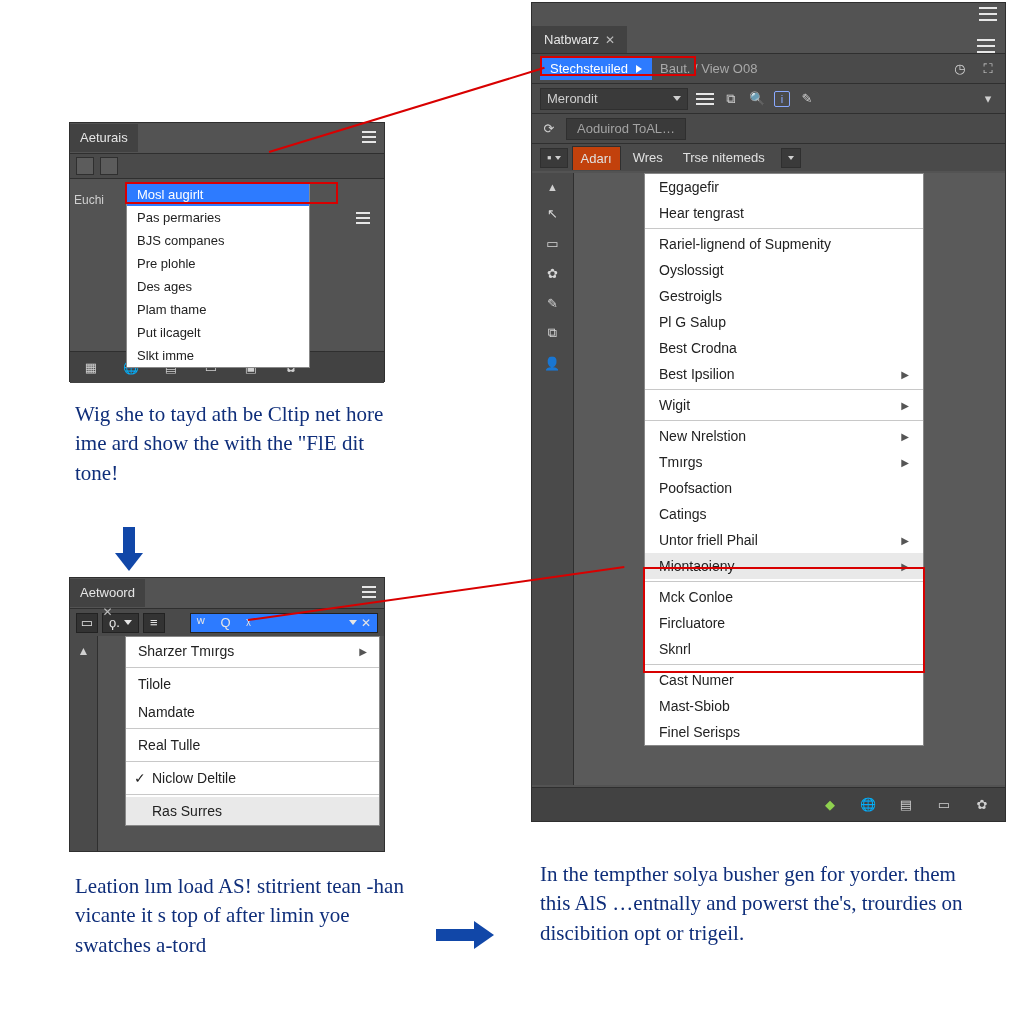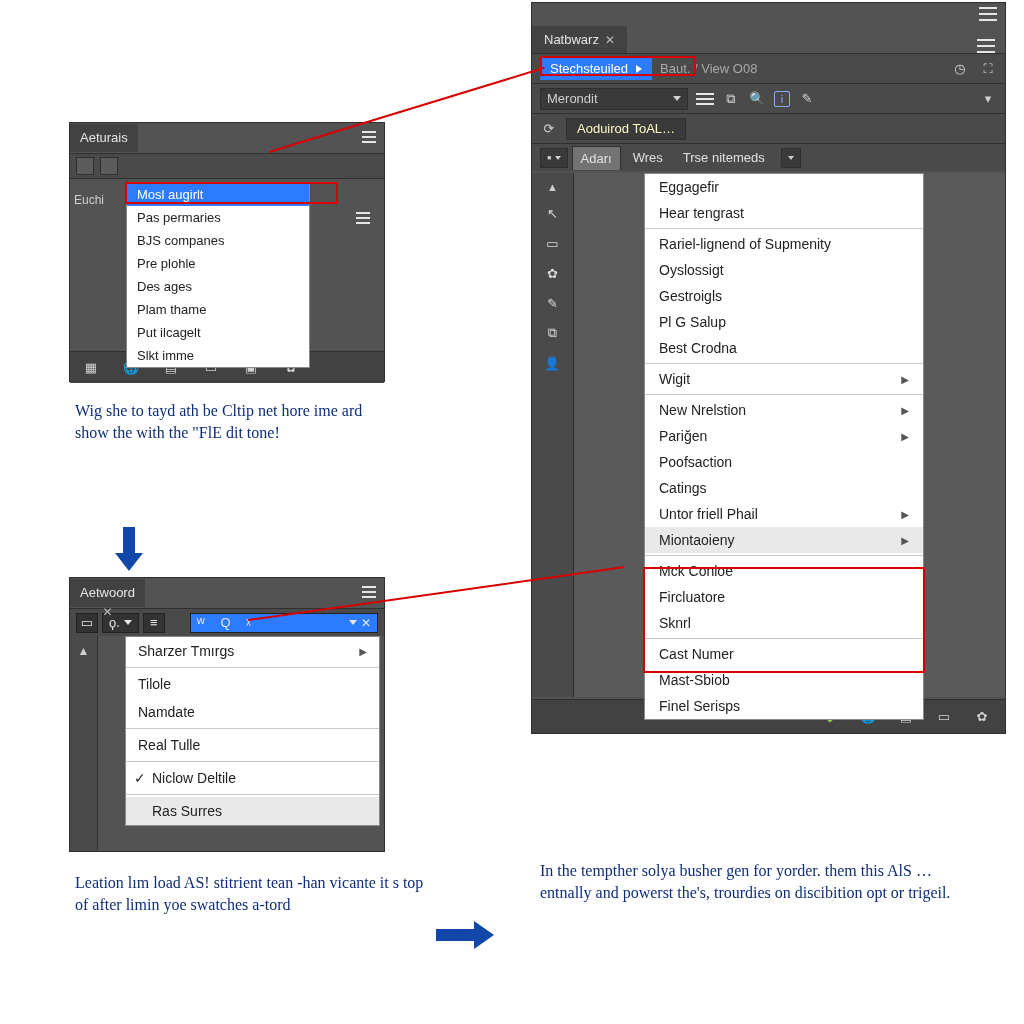--- a/index.html
+++ b/index.html
@@ -129,21 +129,21 @@
     content:"▶"; font-size:10px; color:#555;
   }
   .dropdown2 .sep{ height:1px;background:#c8c8c8;margin:2px 0;}
   .dropdown2 .row .chk{ position:absolute; left:8px; }
   .dropdown2 .row.sel{ background:#e9e9e9; }
   .dropdown2 .row span.lbl{ margin-left:14px; }
   .dropdown2 .row.no-indent span.lbl{ margin-left:0; }
 
   
   .caption{
-    position:absolute; color:#0f2e7a; font-size:16px; line-height:1.4;
+    position:absolute; color:#0f2e7a; font-size:21px; line-height:1.4;
     font-family: Georgia, 'Times New Roman', serif;
   }
   #cap1{ left:75px; top:400px; width:320px; }
   #cap2{ left:75px; top:872px; width:350px; }
   #cap3{ left:540px; top:860px; width:430px; }
 
   
   .arrow-down{
     position:absolute; left:115px; top:527px; width:28px; height:44px;
   }
@@ -159,21 +159,21 @@
   .arrow-right .head{
     position:absolute; left:38px; top:0; width:0;height:0;
     border-top:14px solid transparent; border-bottom:14px solid transparent; border-left:20px solid #1147a8;
   }
 
   
   .redline{ position:absolute; background:#d80000; height:1.5px; transform-origin:left center; z-index:30;}
 
   
   #panel3{
-    left:531px; top:2px; width:475px; height:732px;
+    left:531px; top:2px; width:475px; height:820px;
   }
   .p3-topbar{
     height:22px; background:#535353; display:flex; justify-content:flex-end; align-items:center; padding-right:8px;
   }
   .p3-topbar .ham{ width:18px;height:14px; display:flex;flex-direction:column;justify-content:space-between;}
   .p3-topbar .ham span{height:2px;background:#e6e6e6;display:block;}
 
   .p3-tabrow{
     height:28px; background:#535353; display:flex; align-items:flex-end;
   }
@@ -204,35 +204,35 @@
   }
   .p3-select .tri{ width:0;height:0;border-left:4px solid transparent;border-right:4px solid transparent;border-top:5px solid #cfcfcf;}
 
   .p3-row .ham3{ width:18px;height:12px;display:flex;flex-direction:column;justify-content:space-between;}
   .p3-row .ham3 span{height:2px;background:#e6e6e6;display:block;}
 
   .p3-input{
     height:22px; flex:0 0 158px; background:#3a3a3a; border:1px solid #2f2f2f; color:#cfcfcf; padding:0 6px;
   }
   .p3-btn{
-    height:22px; padding:0 10px; background:#3a3a3a; border:1px solid #2f2f2f; color:#fef9c3;
+    height:22px; padding:0 10px; background:#3a3a3a; border:1px solid #2f2f2f; color:#a3a3a3;
     display:flex;align-items:center;
   }
 
   .p3-tabsrow{
     height:28px; background:#4a4a4a; border-top:1px solid #2f2f2f;
     display:flex; align-items:center; padding:0 8px; gap:4px; color:#cfcfcf;
   }
   .mini-chip{
     height:20px; padding:0 6px; background:#3a3a3a; border:1px solid #2f2f2f;
     display:flex;align-items:center; gap:3px;
   }
   .mini-chip .tri{width:0;height:0;border-left:3px solid transparent;border-right:3px solid transparent;border-top:4px solid #cfcfcf;}
   .mini-tab{ padding:4px 8px; color:#e0e0e0; }
-  .mini-tab.active{ background:#737373; border:1px solid #2f2f2f; border-bottom:none; }
+  .mini-tab.active{ background:#c2410c; border:1px solid #2f2f2f; border-bottom:none; }
 
   .p3-main{
     position:absolute; left:0; right:0; top:170px; bottom:36px;
     background:#5a5a5a; display:flex;
   }
   .p3-sidebar{
     width:42px; background:#4a4a4a; border-right:1px solid #2f2f2f;
     display:flex; flex-direction:column; align-items:center; gap:10px; padding-top:8px;
   }
   .p3-sidebar .sico{ width:20px;height:20px; color:#d7d7d7; display:flex;align-items:center;justify-content:center;}
@@ -482,30 +482,33 @@
           </div>
         <div class="row">
             <span>Gestroigls</span>
           </div>
         <div class="row">
             <span>Pl G Salup</span>
           </div>
         <div class="row">
             <span>Best Crodna</span>
           </div>
+        <div class="row sub">
+            <span>Best Ipsilion</span>
+          </div>
         <div class="sep"></div>
         <div class="row sub">
             <span>Wigit</span>
           </div>
         <div class="sep"></div>
         <div class="row sub">
             <span>New Nrelstion</span>
           </div>
         <div class="row sub">
-            <span>Pariğen</span>
+            <span>Tmırgs</span>
           </div>
         <div class="row">
             <span>Poofsaction</span>
           </div>
         <div class="row">
             <span>Catings</span>
           </div>
         <div class="row sub">
             <span>Untor friell Phail</span>
           </div>

